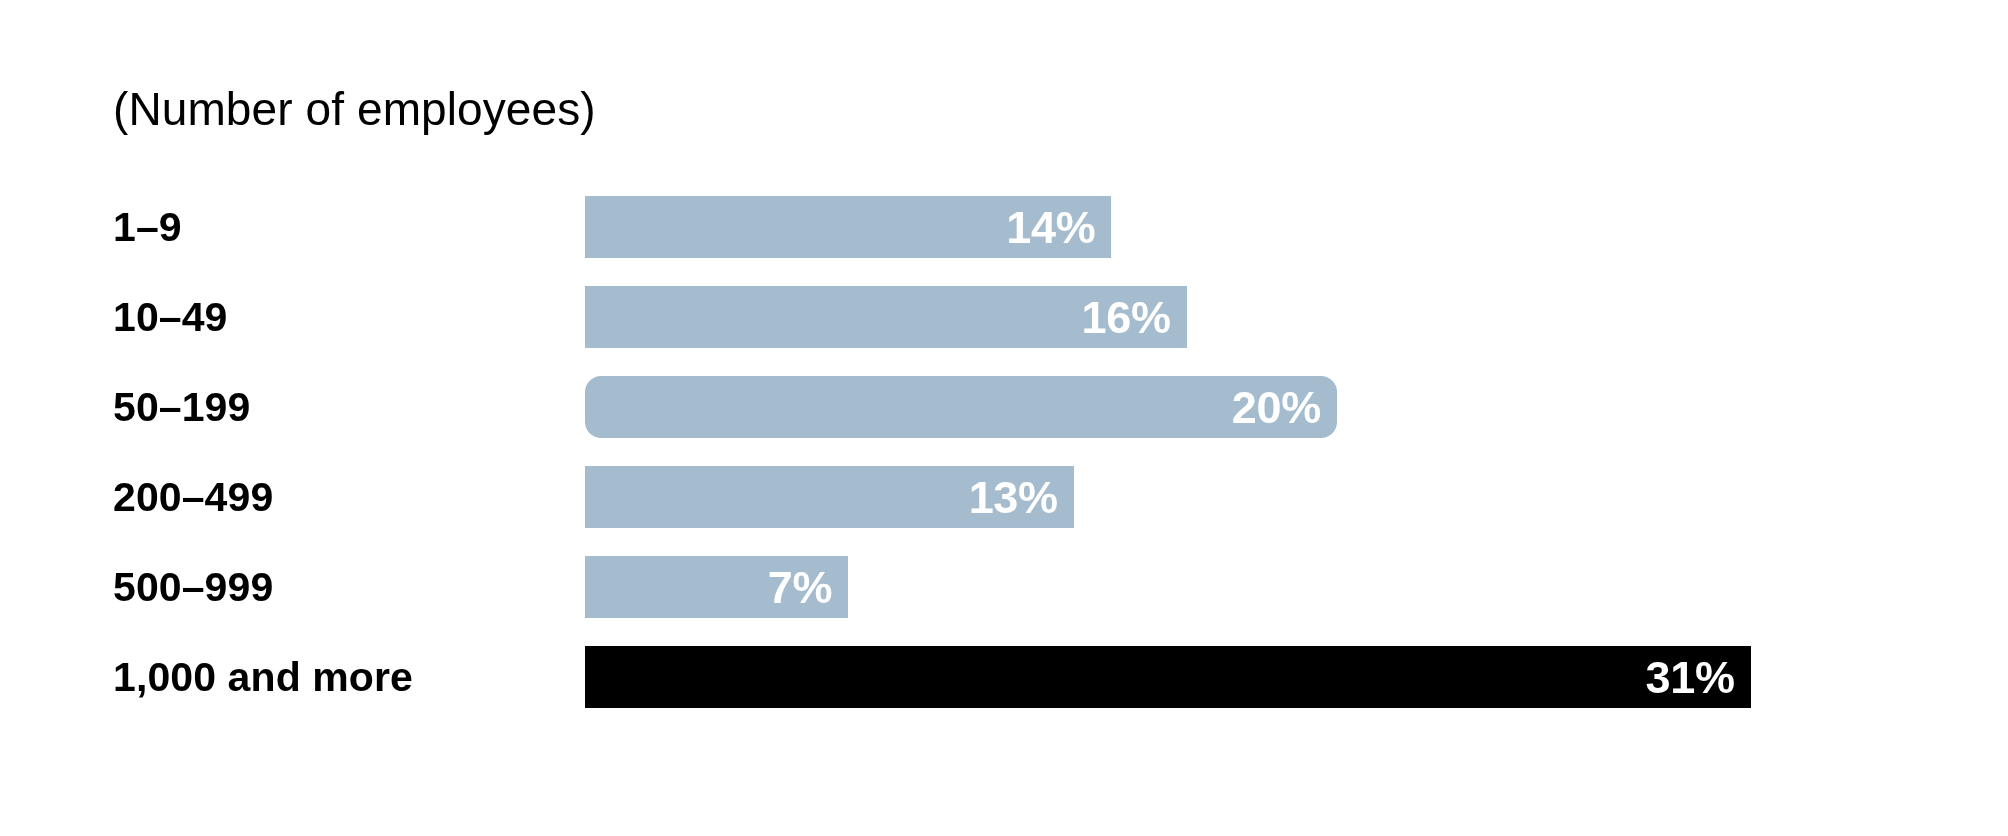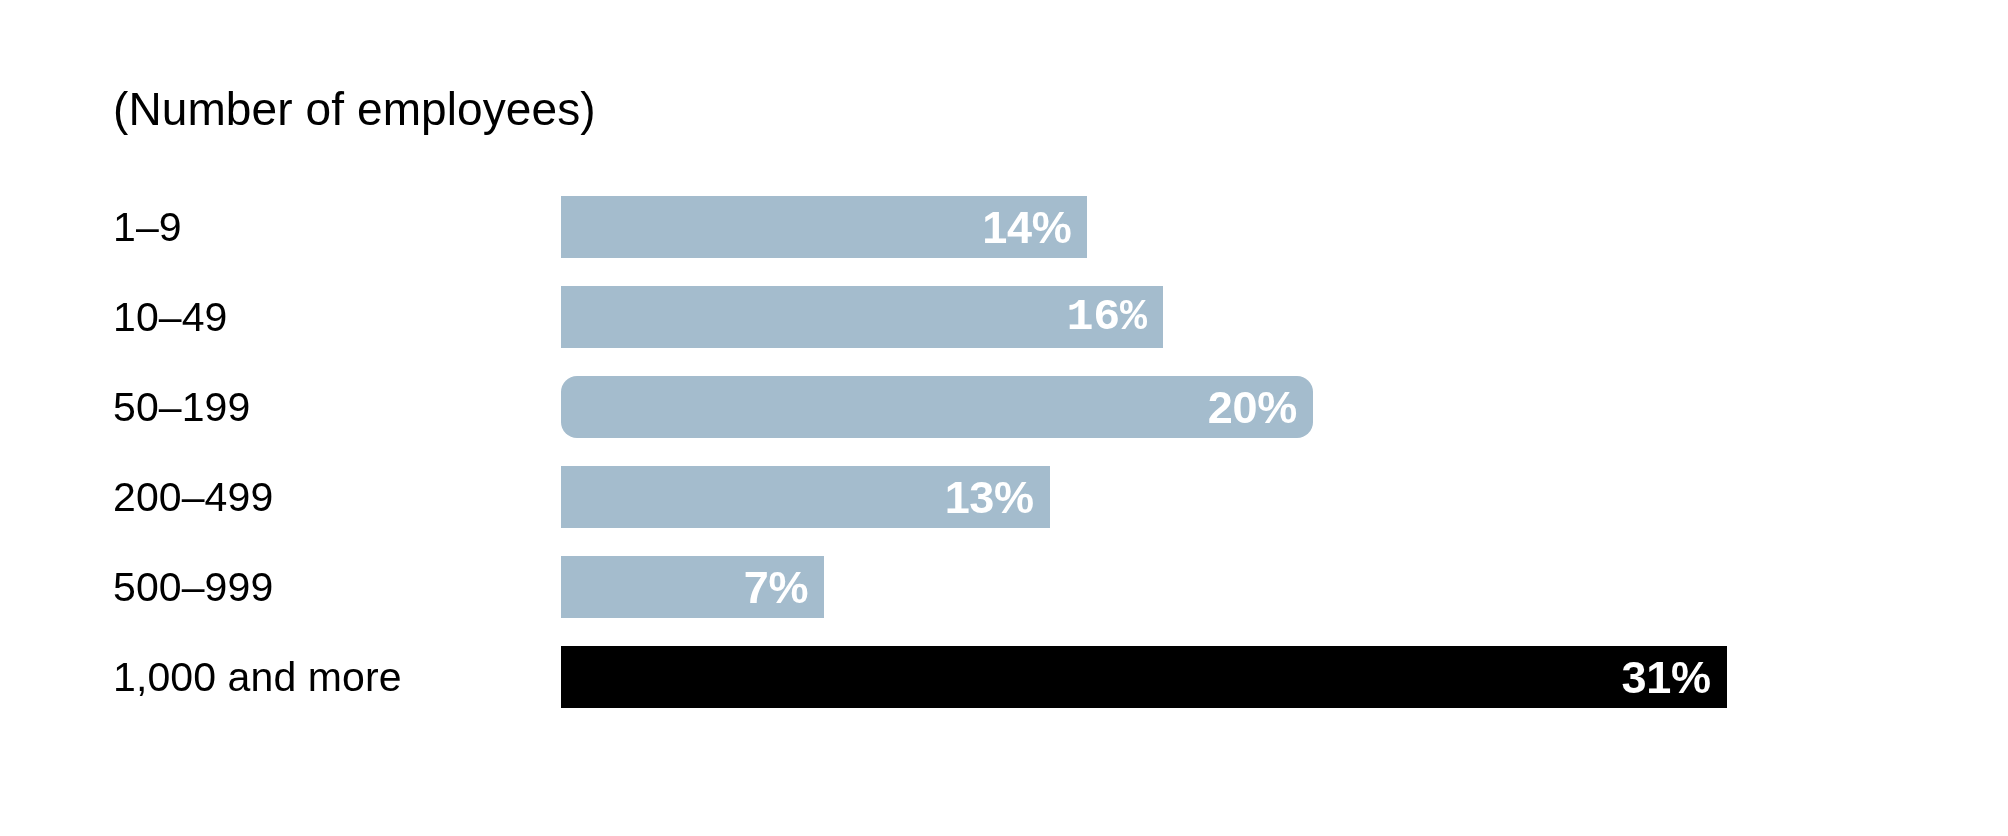--- a/index.html
+++ b/index.html
@@ -47,30 +47,30 @@
   }
 
   .cat-label {
     position: absolute;
     left: 113px;
     top: 0;
     height: 62px;
     display: flex;
     align-items: center;
     font-size: 41px;
-    font-weight: 400;
+    font-weight: 700;
     color: #000000;
     white-space: nowrap;
     letter-spacing: 0.1px;
     text-align: right;
   }
 
   .bar-track {
     position: absolute;
-    left: 533px;
+    left: 557px;
     top: 0;
     height: 72px;
     padding-left: 28px;
   }
 
   .bar {
     position: relative;
     height: 62px;
     background: #a4bccd;
     display: flex;
@@ -104,21 +104,21 @@
         <div class="bar" style="width: 526.4px; background: rgb(164, 188, 205);">
           <span class="bar-value" style="color: rgb(255, 255, 255);">14%</span>
         </div>
       </div>
     </div>
 
     <div class="bar-row">
       <div class="cat-label">10–49</div>
       <div class="bar-track">
         <div class="bar" style="width: 601.6px; background: rgb(164, 188, 205);">
-          <span class="bar-value" style="color: rgb(255, 255, 255); font-family: Liberation Mono, monospace;">16%</span>
+          <span class="bar-value" style="color: rgb(255, 255, 255);">16%</span>
         </div>
       </div>
     </div>
 
     <div class="bar-row">
       <div class="cat-label">50–199</div>
       <div class="bar-track">
         <div class="bar" style="width: 752px; background: rgb(164, 188, 205); border-radius: 16px;">
           <span class="bar-value" style="color: rgb(255, 255, 255);">20%</span>
         </div>

